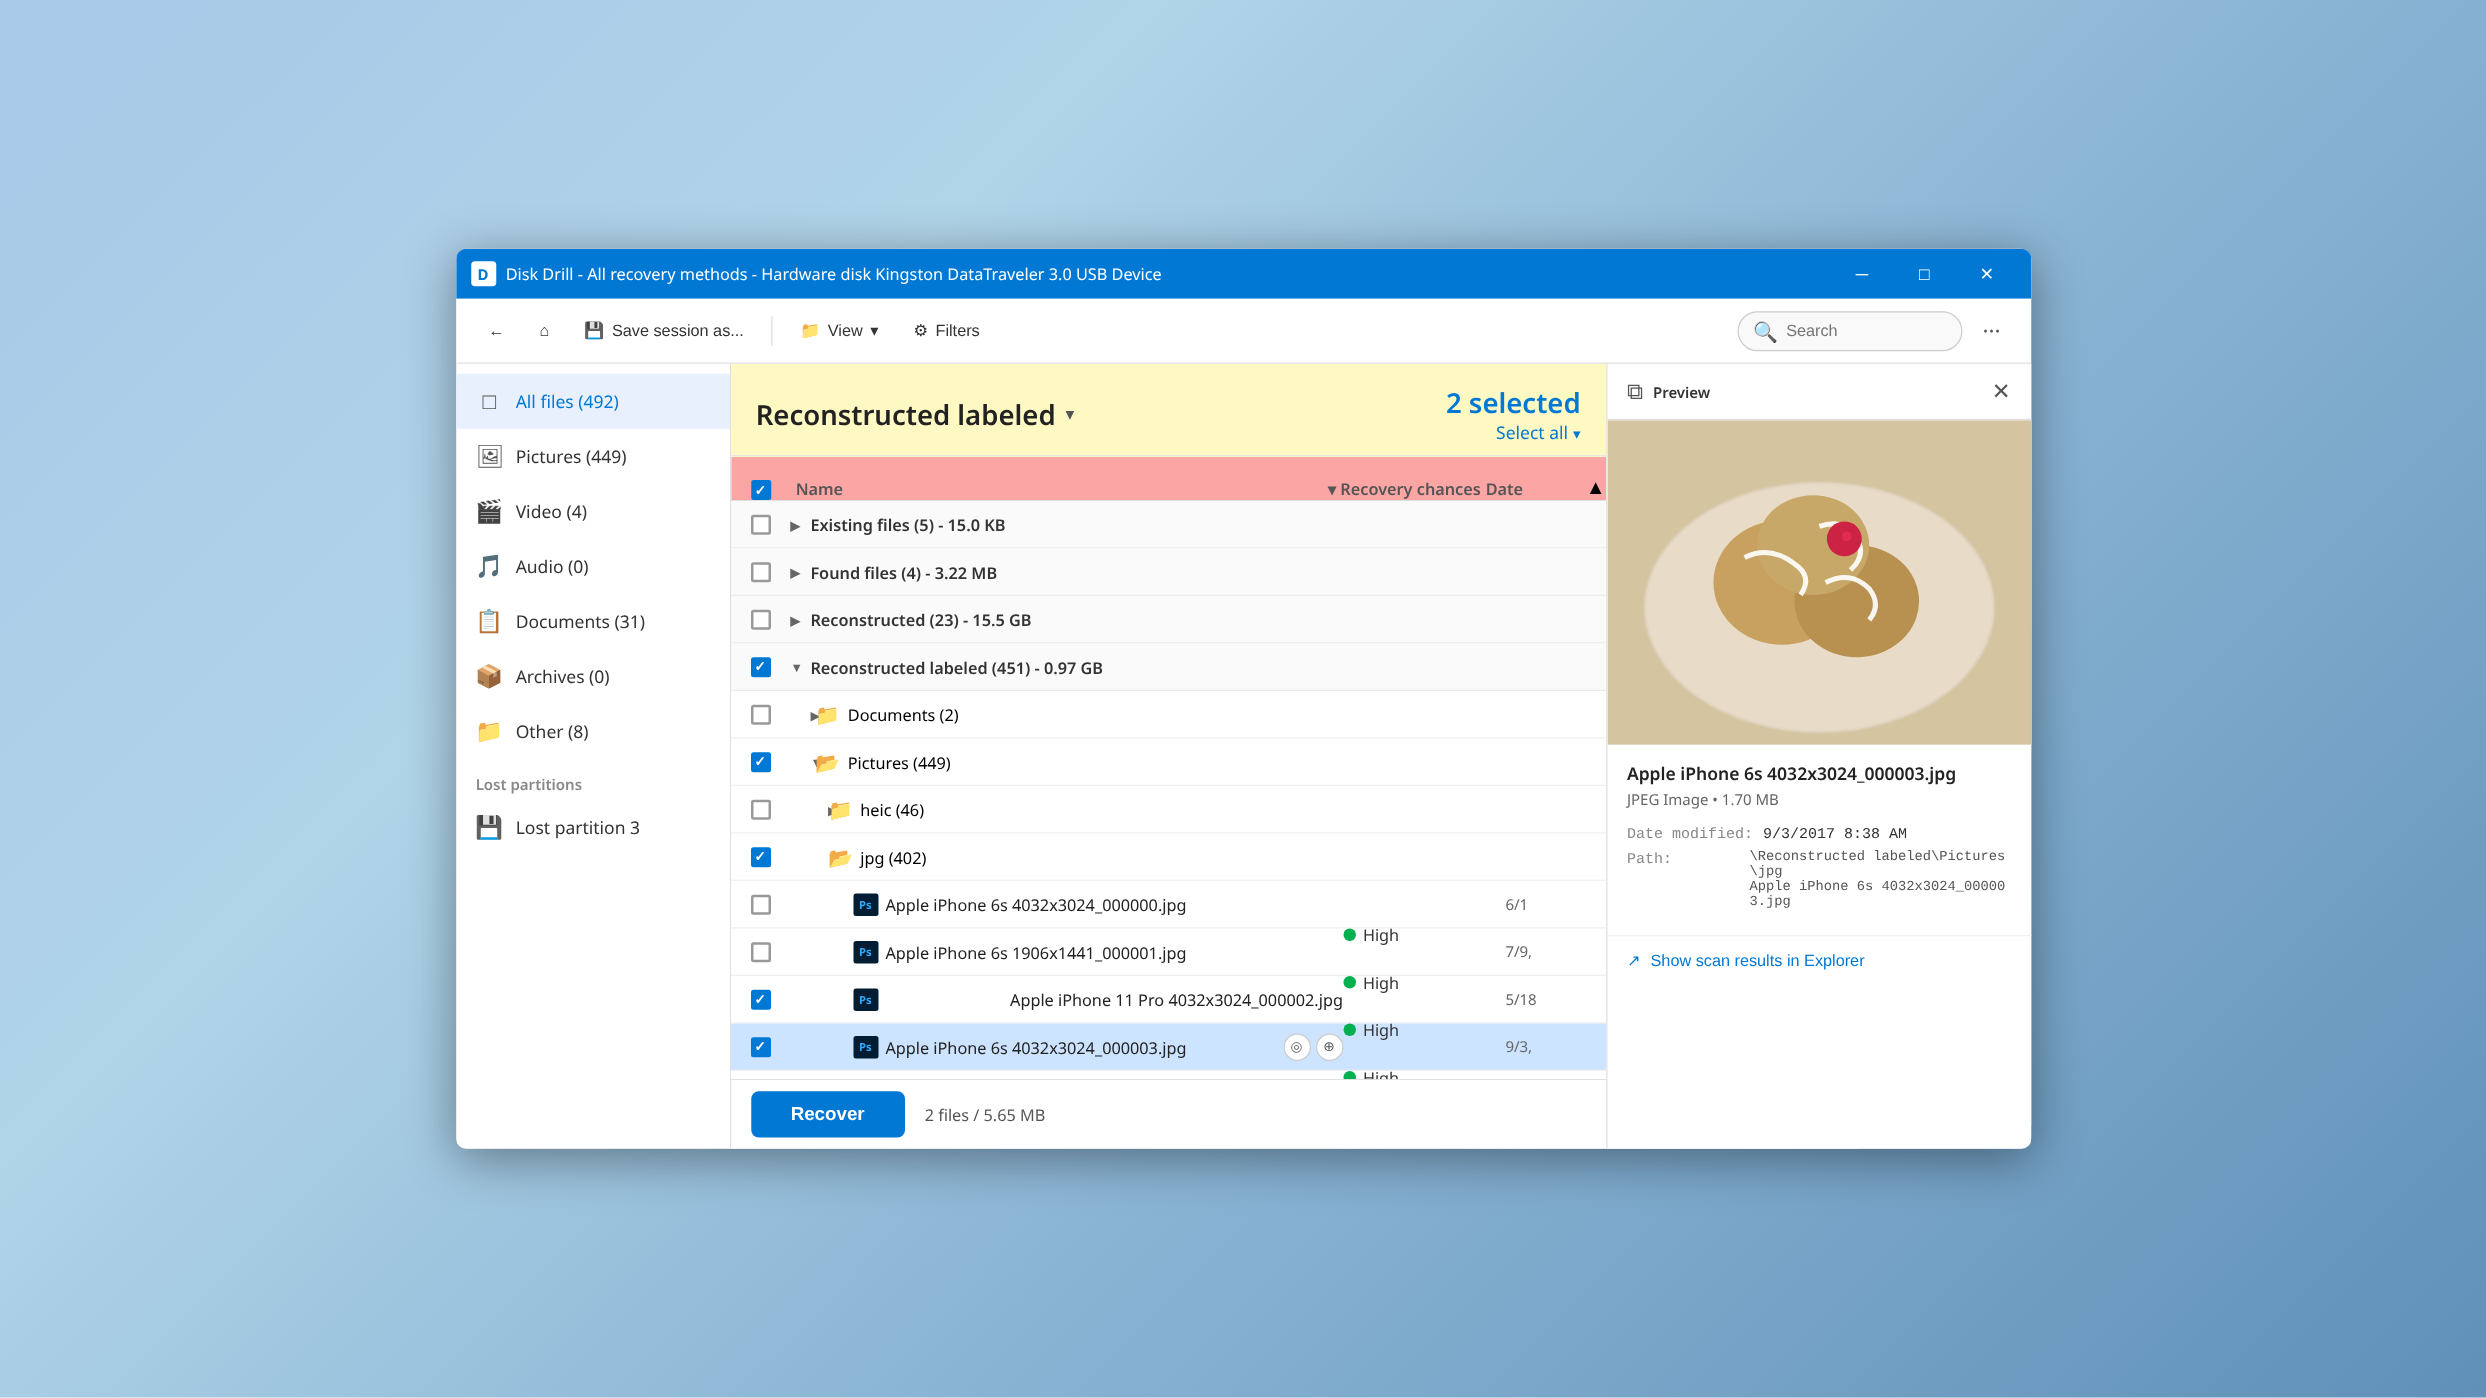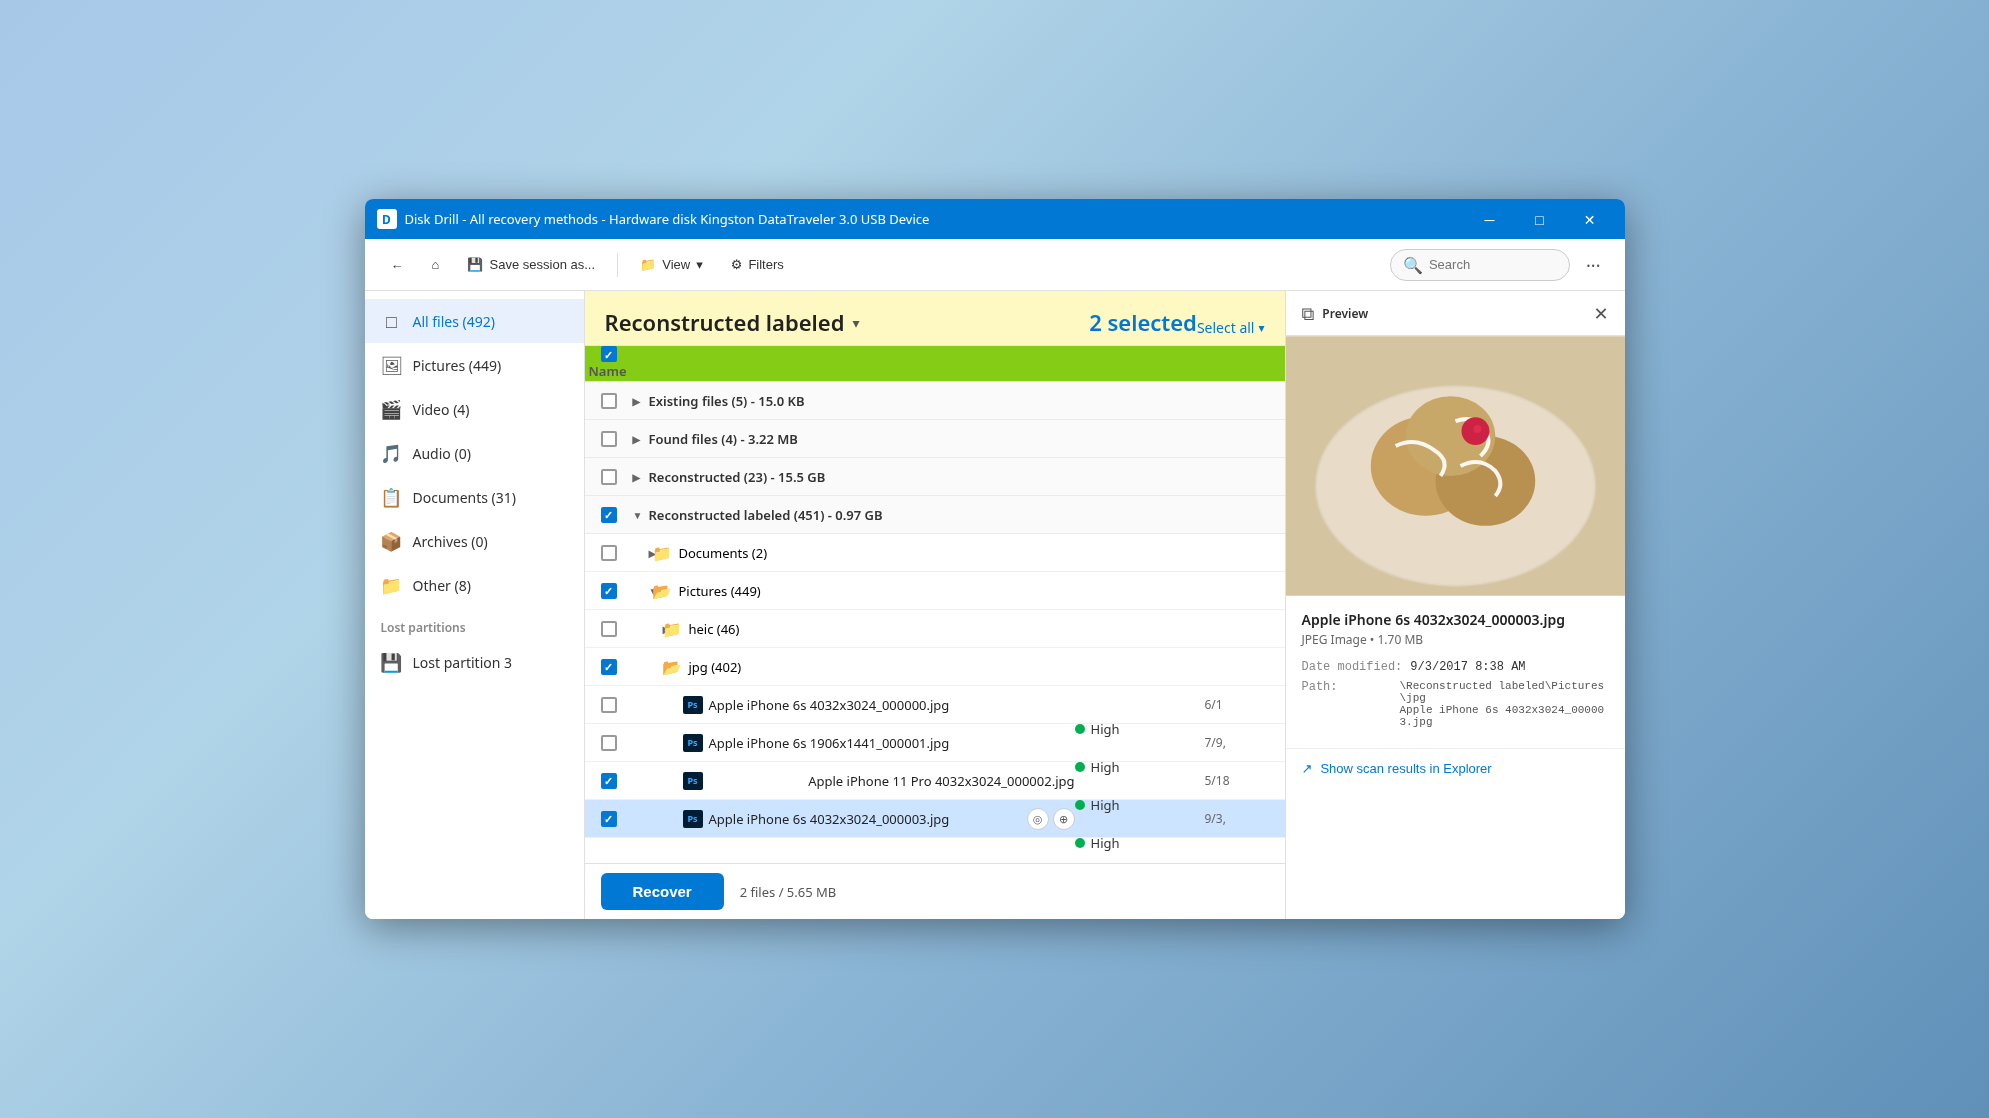--- a/index.html
+++ b/index.html
@@ -146,26 +146,25 @@
     .file-panel {
       flex: 1;
       display: flex;
       flex-direction: column;
       background: #fafafa;
       overflow: hidden;
     }
 
     .file-header-row {
       display: flex;
-      align-items: flex-start;
+      align-items: flex-end;
       border-bottom: 1px solid #e0e0e0;
-      background: #84cc16;
+      background: #fca5a5;
       height: 36px;
       flex-shrink: 0;
-      flex-direction: column;
     }
     .file-header-check {
       width: 48px;
       display: flex;
       align-items: center;
       justify-content: center;
     }
     .file-header-name {
       flex: 1;
       font-size: 13px;
@@ -465,21 +464,21 @@
     </div>
 
     <div class="file-panel">
 
       <div style="padding: 16px 20px 8px; background: #fef9c3; border-bottom: 1px solid #e8e8e8; position: relative;">
         <div style="display:flex; align-items:center; justify-content: space-between;">
           <div style="display:flex; align-items:center; gap:8px;">
             <h2 style="font-size:22px; font-weight:600; color:#222;">Reconstructed labeled</h2>
             <span style="color:#555; font-size:14px; cursor:pointer;">▾</span>
           </div>
-          <div style="display:flex; flex-direction:row; align-items:flex-end;">
+          <div style="display:flex; flex-direction:column; align-items:flex-end;">
             <span style="color:#0078d4; font-size:22px; font-weight:600;">2 selected</span>
             <div style="display:flex; align-items:center; gap:4px; cursor:pointer;">
               <span style="color:#0078d4; font-size:14px;">Select all</span>
               <span style="color:#0078d4; font-size:12px;">▾</span>
             </div>
           </div>
         </div>
       </div>
 
       <div class="file-header-row">

